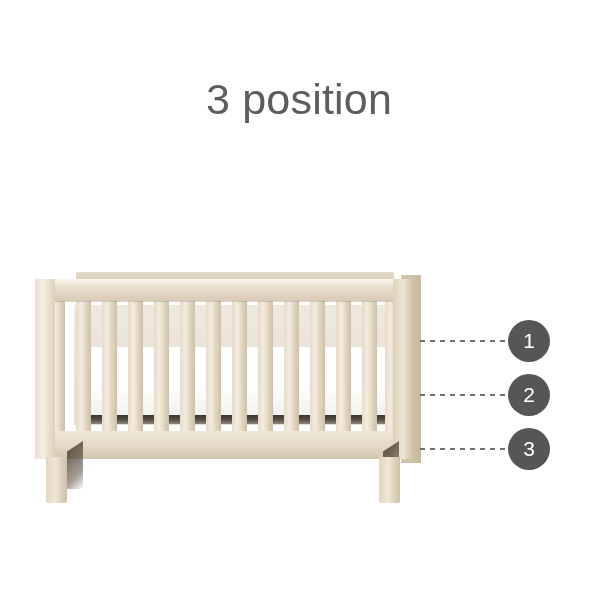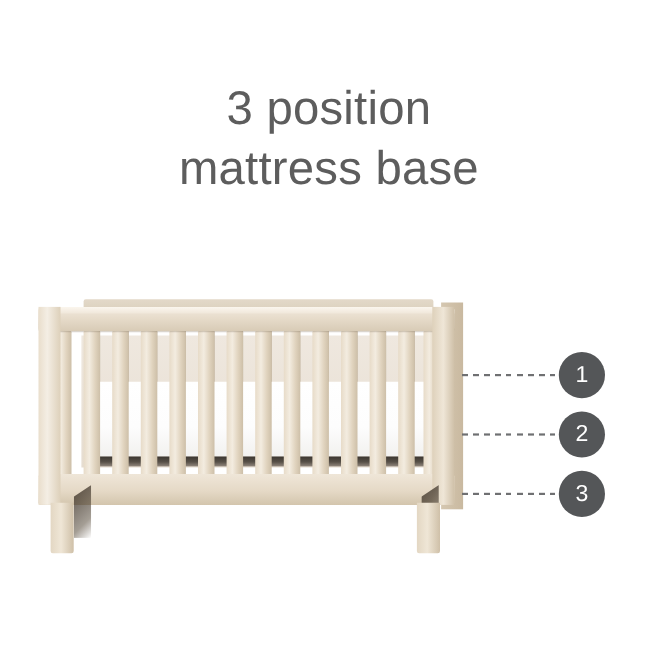--- a/index.html
+++ b/index.html
@@ -230,21 +230,20 @@
     font-weight: 400;
   }
 </style>
 </head>
 <body>
 
 <div id="stage">
 
   <div id="title-block">
     <span class="tline">3 position</span>
-    <span class="tline">mattress base</span>
   </div>
 
   <div id="crib">
 
     <div class="back-rail"></div>
     <div class="inner-dark"></div>
 
     <div class="back-slats">
       <div class="back-slat" style="left:6px"></div>
       <div class="back-slat" style="left:32px"></div>

